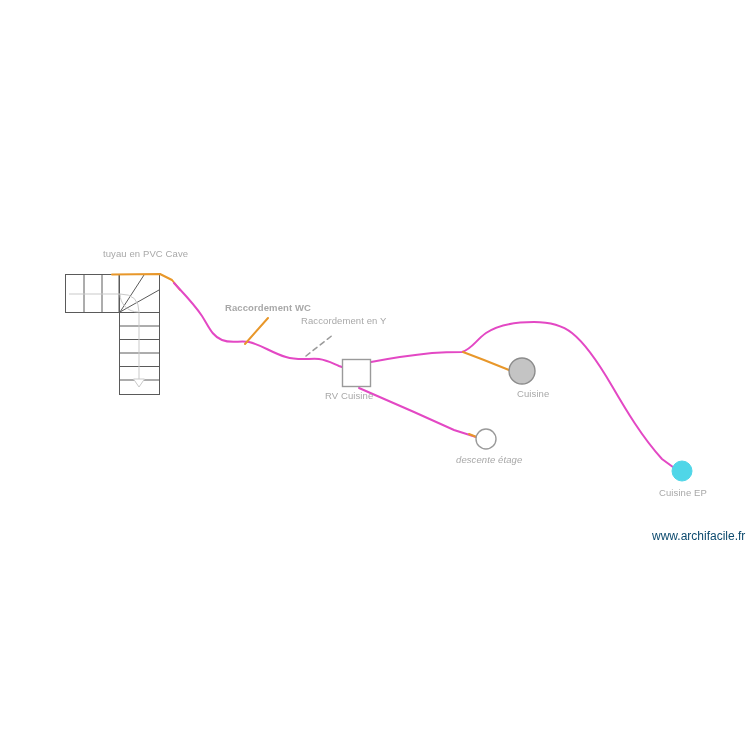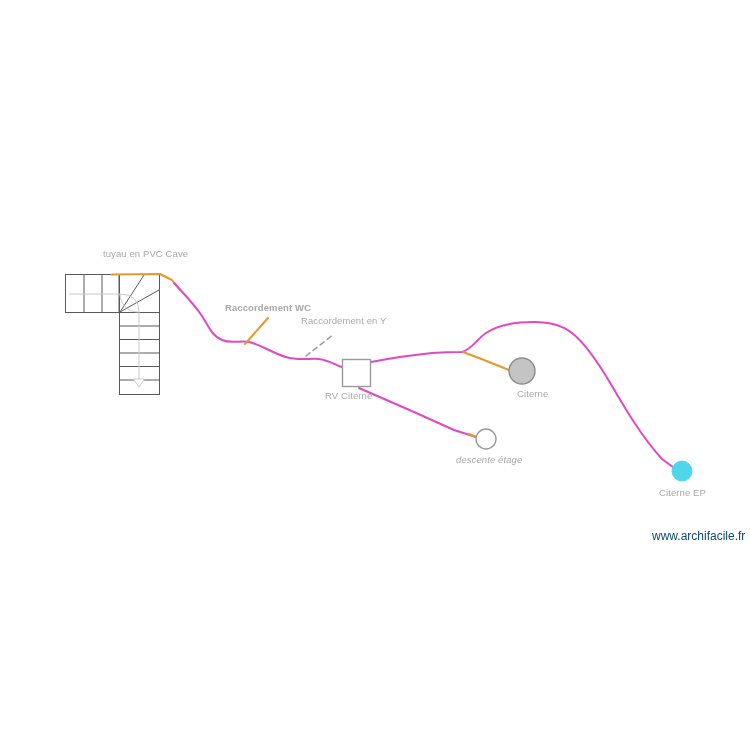--- a/index.html
+++ b/index.html
@@ -138,23 +138,23 @@
 
     <circle cx="668" cy="471" r="10" fill="#4fd6e8" stroke="#4fd6e8" stroke-width="1"></circle>
   </svg>
 
   <div class="label" id="lbl-tuyau">tuyau en PVC Cave</div>
 
   <div class="label" id="lbl-wc">Raccordement WC</div>
 
   <div class="label" id="lbl-y">Raccordement en Y</div>
 
-  <div class="label" id="lbl-rv">RV Citerne</div>
+  <div class="label" id="lbl-rv">RV Cuisine</div>
 
-  <div class="label" id="lbl-citerne">Citerne</div>
+  <div class="label" id="lbl-citerne">Cuisine</div>
 
   <div class="label" id="lbl-desc-et">descente étage</div>
 
-  <div class="label" id="lbl-desc-ep">Citerne EP</div>
+  <div class="label" id="lbl-desc-ep">Cuisine EP</div>
 
   <div class="watermark">www.archifacile.fr</div>
 
 </div>
 
 </body></html>

